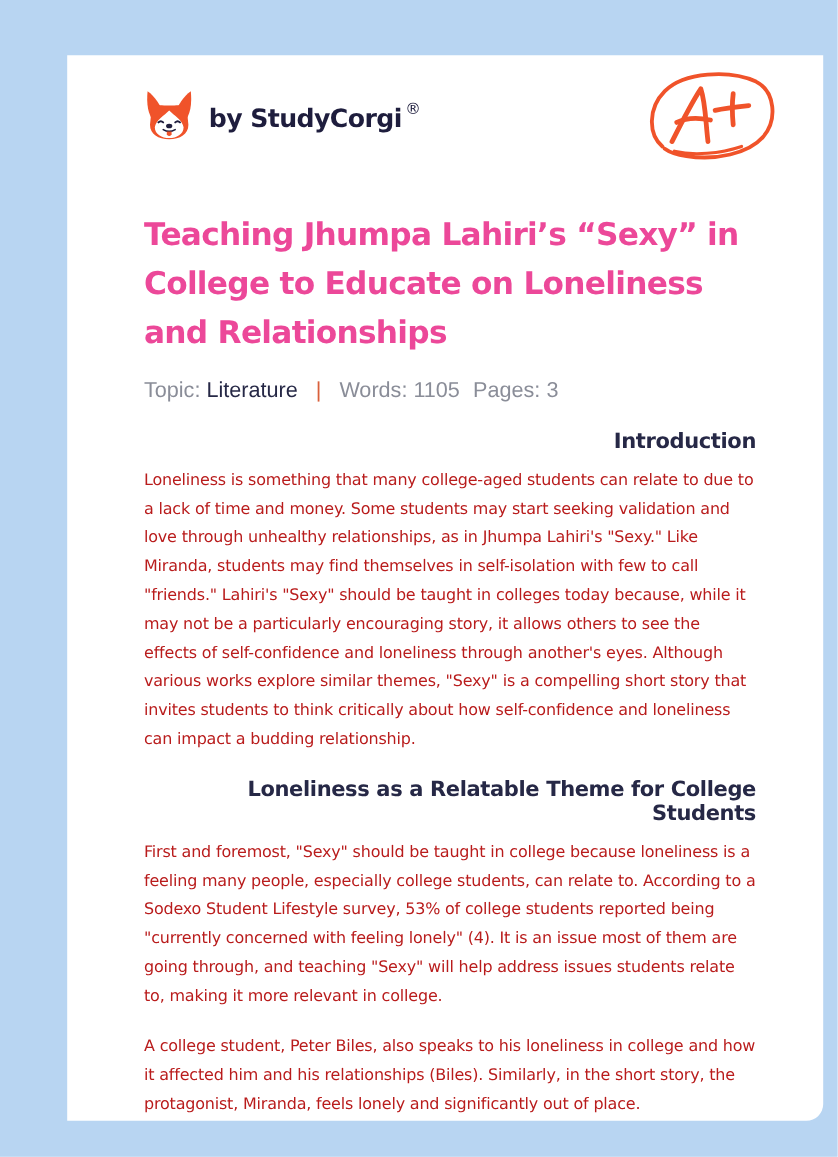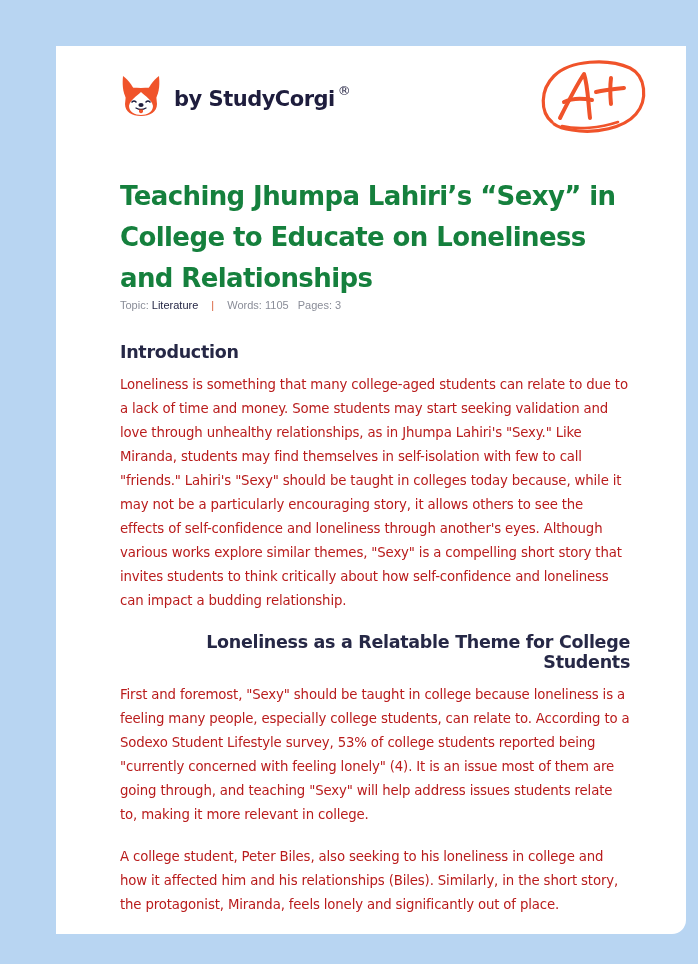--- a/index.html
+++ b/index.html
@@ -49,26 +49,26 @@
     }
     .content {
       position: absolute; left: 64px; top: 130px; width: 510px;
     }
     h1 {
       margin: 0;
       font-family: "DejaVu Sans", sans-serif;
       font-weight: bold;
       font-size: 26px;
       line-height: 41px;
-      color: #15803d;
+      color: #ec4899;
       letter-spacing: -0.6px;
     }
     .meta {
-      margin-top: 0;
-      font-size: 11px;
+      margin-top: 16px;
+      font-size: 18px;
       color: #8a8d98;
       font-family: "Liberation Sans", sans-serif;
       height: 18px;
     }
     .meta .topic-val { color: #262846; }
     .meta .sep { color: #d9603b; margin: 0 10px; }
     .meta .gap { margin-left: 6px; }
     h2 {
       margin: 0;
       font-family: "DejaVu Sans", sans-serif;
@@ -78,21 +78,21 @@
       letter-spacing: -0.3px;
     }
     p {
       margin: 0;
       font-family: "DejaVu Sans", sans-serif;
       font-size: 13.3px;
       line-height: 24px;
       color: #b91c1c;
       letter-spacing: -0.15px;
     }
-    .h-intro { margin-top: 25px; }
+    .h-intro { margin-top: 25px; text-align: right; }
     .p-intro { margin-top: 11px; }
     .h-lonely { margin-top: 19px; text-align: right; }
     .p-first { margin-top: 11px; }
     .p-second { margin-top: 18px; }
   </style>
 </head>
 <body>
 
 <div class="card">
   <div class="header">
@@ -138,15 +138,15 @@
       <span>1105</span>
       <span class="gap">Pages:</span>
       <span>3</span>
     </div>
 
     <h2 class="h-intro">Introduction</h2>
     <p class="p-intro">Loneliness is something that many college-aged students can relate to due to a lack of time and money. Some students may start seeking validation and love through unhealthy relationships, as in Jhumpa Lahiri's "Sexy." Like Miranda, students may find themselves in self-isolation with few to call "friends." Lahiri's "Sexy" should be taught in colleges today because, while it may not be a particularly encouraging story, it allows others to see the effects of self-confidence and loneliness through another's eyes. Although various works explore similar themes, "Sexy" is a compelling short story that invites students to think critically about how self-confidence and loneliness can impact a budding relationship.</p>
 
     <h2 class="h-lonely">Loneliness as a Relatable Theme for College Students</h2>
     <p class="p-first">First and foremost, "Sexy" should be taught in college because loneliness is a feeling many people, especially college students, can relate to. According to a Sodexo Student Lifestyle survey, 53% of college students reported being "currently concerned with feeling lonely" (4). It is an issue most of them are going through, and teaching "Sexy" will help address issues students relate to, making it more relevant in college.</p>
-    <p class="p-second">A college student, Peter Biles, also seeking to his loneliness in college and how it affected him and his relationships (Biles). Similarly, in the short story, the protagonist, Miranda, feels lonely and significantly out of place.</p>
+    <p class="p-second">A college student, Peter Biles, also speaks to his loneliness in college and how it affected him and his relationships (Biles). Similarly, in the short story, the protagonist, Miranda, feels lonely and significantly out of place.</p>
   </div>
 </div>
 
 </body></html>

